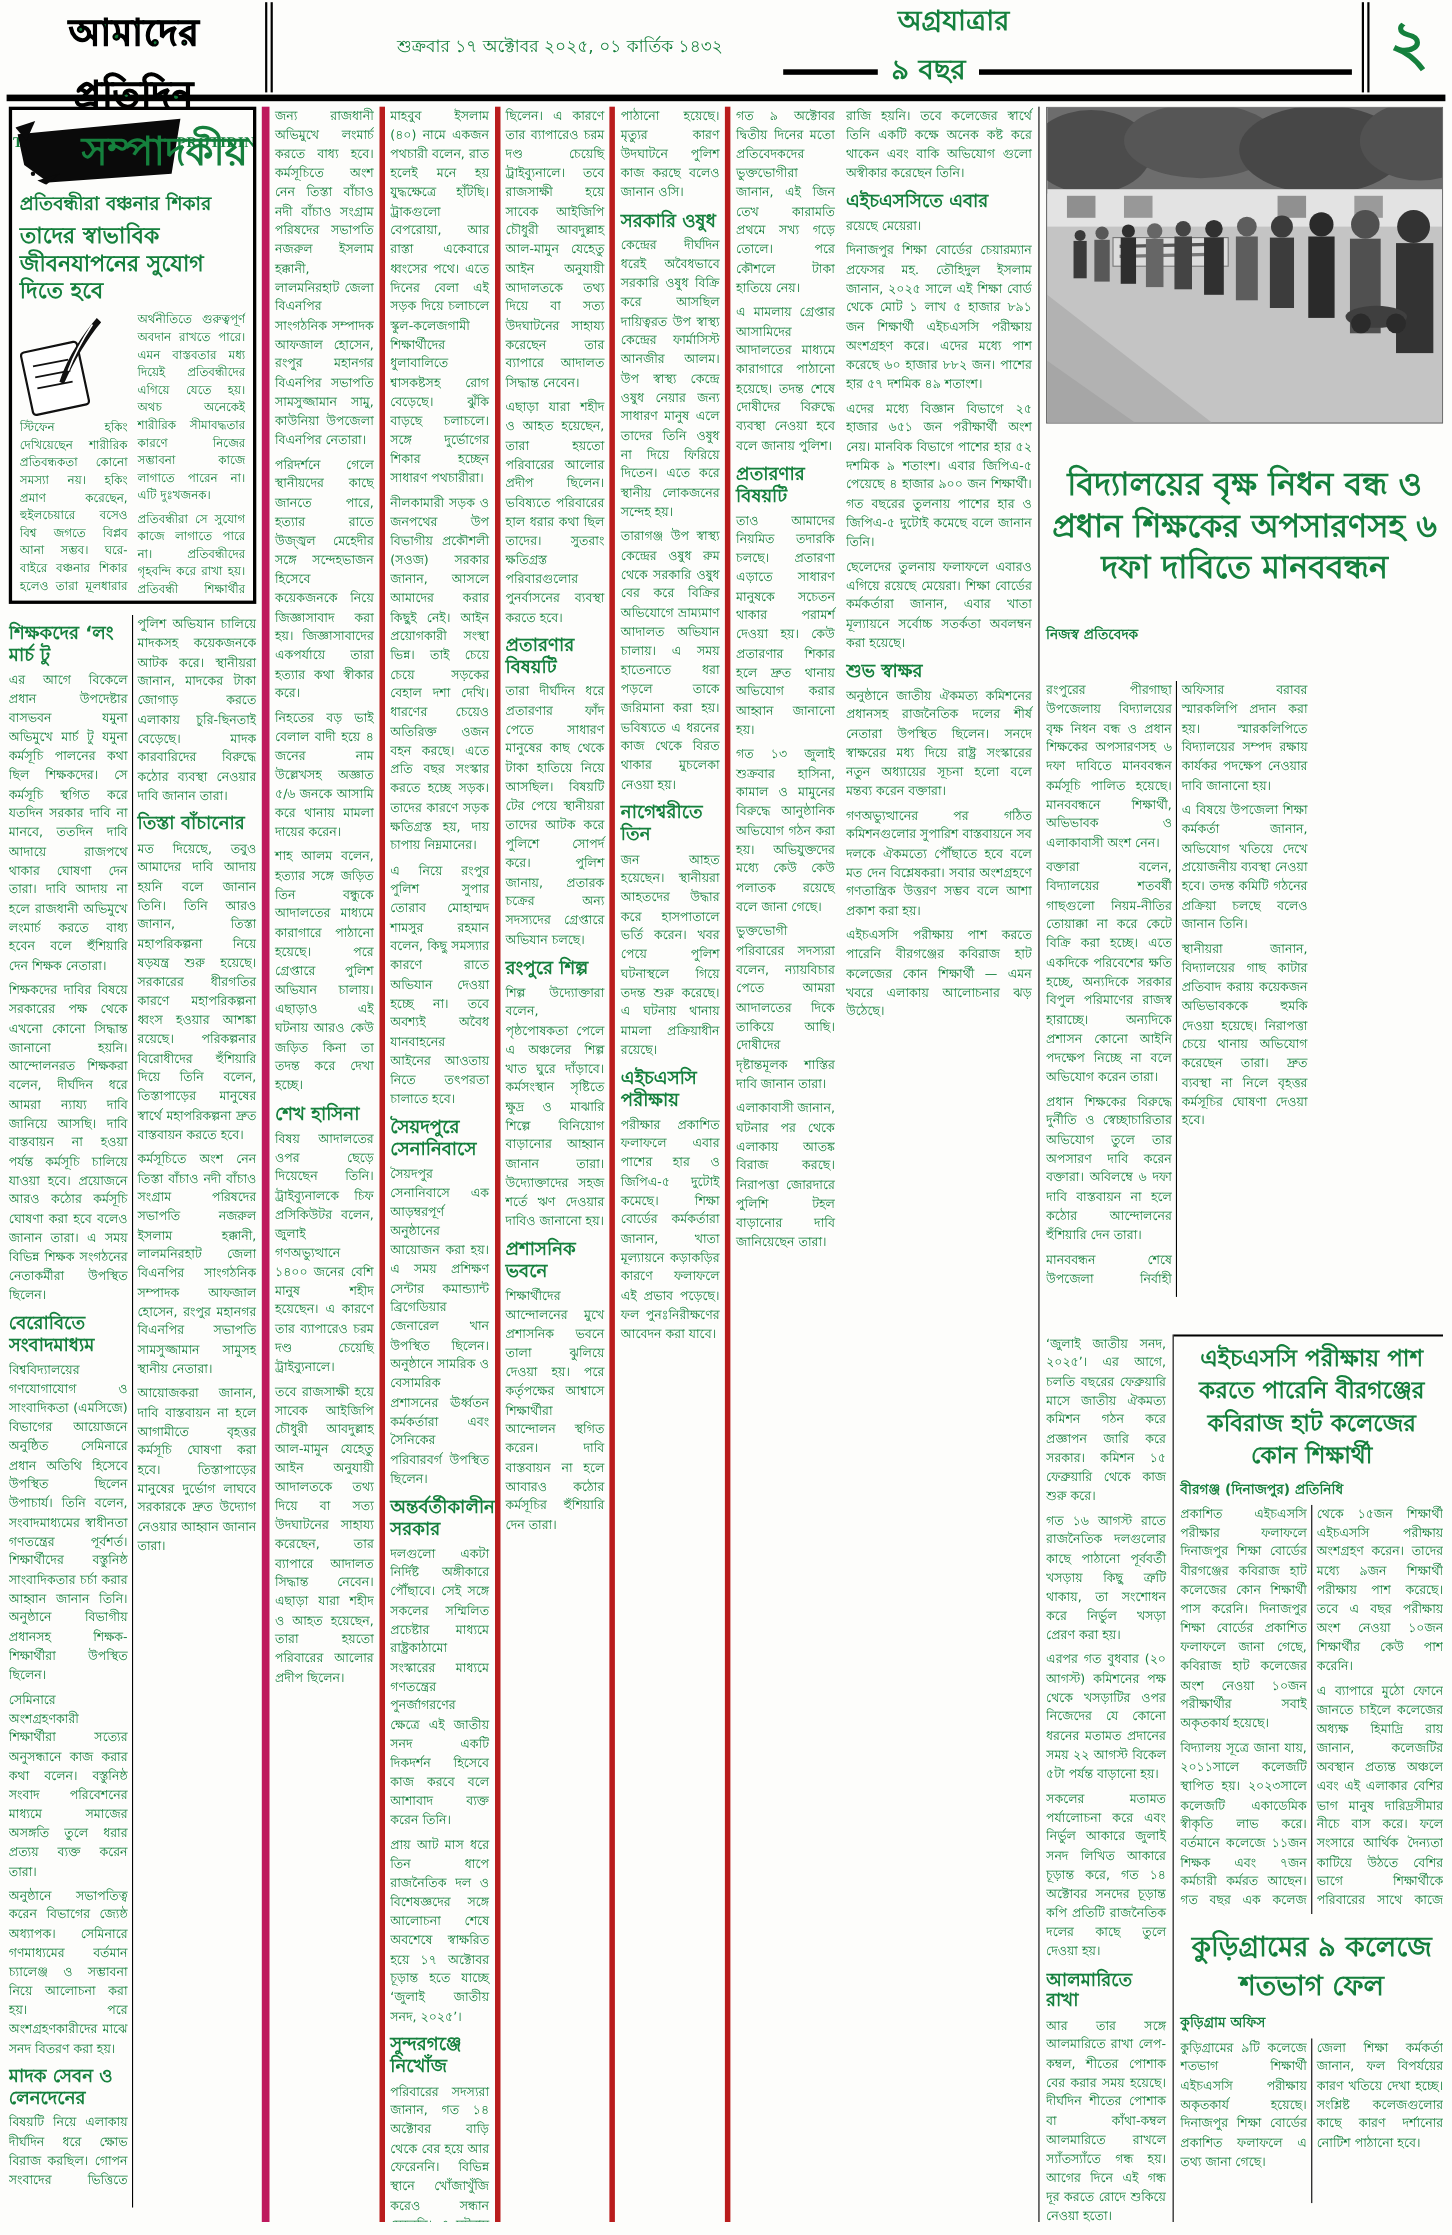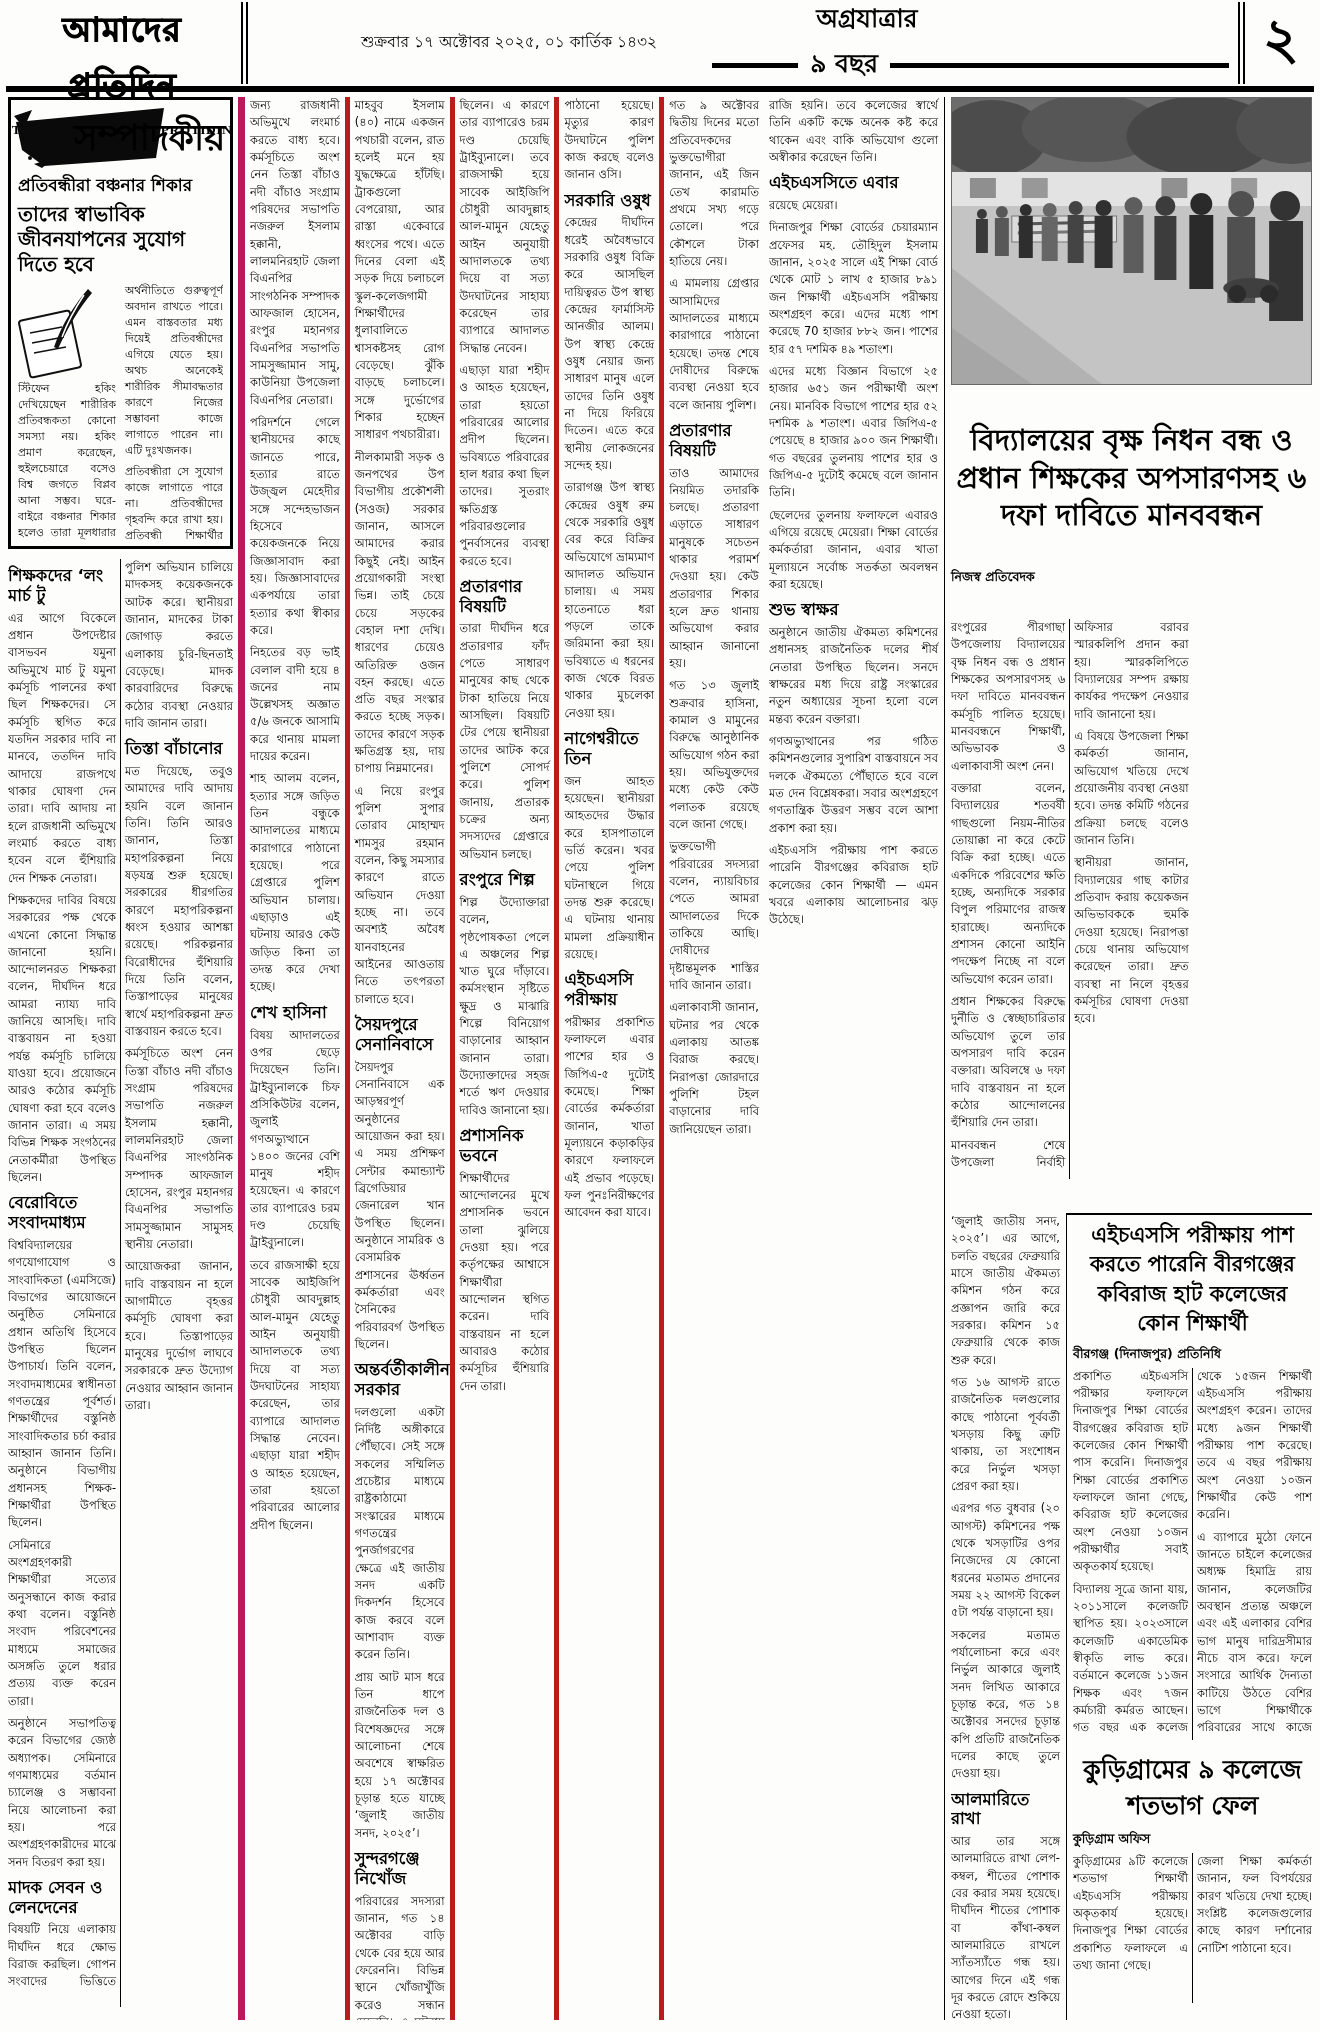--- a/index.html
+++ b/index.html
@@ -1,17 +1,17 @@
 <!DOCTYPE html>
 <html><head>
 <meta charset="utf-8">
 <style>
   * { margin:0; padding:0; box-sizing:border-box; }
   body { background:#e8e8e8; }
-  .page { width:1320px; height:2032px; background:#fdfdfb; color:#000000;
+  .page { width:1320px; height:2032px; background:#fdfdfb; color:#15803d;
     font-family:"DejaVu Sans","Liberation Sans",sans-serif; position:relative; overflow:hidden; margin:0 auto; }
 
   
   .hdr { display:flex; height:86px; align-items:stretch; padding:0 6px; }
   .masthead { width:232px; padding:4px 2px; text-align:center; }
   .masthead-bn { font-size:33px; font-weight:900; letter-spacing:1px; -webkit-text-stroke:1px #000; }
   .masthead-en { font-family:"Liberation Serif",serif; font-weight:bold; font-size:13.5px; margin-top:6px; letter-spacing:.5px; }
   .vdouble { width:7px; border-left:2px solid #000; border-right:2px solid #000; margin:2px 3px; }
   .hdr-center { flex:1; display:flex; align-items:center; }
   .hdr-date { font-size:15.5px; margin-left:110px; white-space:nowrap; }
@@ -191,21 +191,21 @@
           <p class="story-p">ভুক্তভোগী পরিবারের সদস্যরা বলেন, ন্যায়বিচার পেতে আমরা আদালতের দিকে তাকিয়ে আছি। দোষীদের দৃষ্টান্তমূলক শাস্তির দাবি জানান তারা।</p>
           <p class="story-p">এলাকাবাসী জানান, ঘটনার পর থেকে এলাকায় আতঙ্ক বিরাজ করছে। নিরাপত্তা জোরদারে পুলিশি টহল বাড়ানোর দাবি জানিয়েছেন তারা।</p>
         </div>
     </div>
 
     <div class="zoneC">
       <div class="strip1">
           <p class="story-p">রাজি হয়নি। তবে কলেজের স্বার্থে তিনি একটি কক্ষে অনেক কষ্ট করে থাকেন এবং বাকি অভিযোগ গুলো অস্বীকার করেছেন তিনি।</p>
           <h4 class="story-h">এইচএসসিতে এবার</h4>
           <p class="story-p">রয়েছে মেয়েরা।</p>
-          <p class="story-p">দিনাজপুর শিক্ষা বোর্ডের চেয়ারম্যান প্রফেসর মহ. তৌহিদুল ইসলাম জানান, ২০২৫ সালে এই শিক্ষা বোর্ড থেকে মোট ১ লাখ ৫ হাজার ৮৯১ জন শিক্ষার্থী এইচএসসি পরীক্ষায় অংশগ্রহণ করে। এদের মধ্যে পাশ করেছে 70 হাজার ৮৮২ জন। পাশের হার ৫৭ দশমিক ৪৯ শতাংশ।</p>
+          <p class="story-p">দিনাজপুর শিক্ষা বোর্ডের চেয়ারম্যান প্রফেসর মহ. তৌহিদুল ইসলাম জানান, ২০২৫ সালে এই শিক্ষা বোর্ড থেকে মোট ১ লাখ ৫ হাজার ৮৯১ জন শিক্ষার্থী এইচএসসি পরীক্ষায় অংশগ্রহণ করে। এদের মধ্যে পাশ করেছে ৬০ হাজার ৮৮২ জন। পাশের হার ৫৭ দশমিক ৪৯ শতাংশ।</p>
           <p class="story-p">এদের মধ্যে বিজ্ঞান বিভাগে ২৫ হাজার ৬৫১ জন পরীক্ষার্থী অংশ নেয়। মানবিক বিভাগে পাশের হার ৫২ দশমিক ৯ শতাংশ। এবার জিপিএ-৫ পেয়েছে ৪ হাজার ৯০০ জন শিক্ষার্থী। গত বছরের তুলনায় পাশের হার ও জিপিএ-৫ দুটোই কমেছে বলে জানান তিনি।</p>
           <p class="story-p">ছেলেদের তুলনায় ফলাফলে এবারও এগিয়ে রয়েছে মেয়েরা। শিক্ষা বোর্ডের কর্মকর্তারা জানান, এবার খাতা মূল্যায়নে সর্বোচ্চ সতর্কতা অবলম্বন করা হয়েছে।</p>
           <h4 class="story-h">শুভ স্বাক্ষর</h4>
           <p class="story-p">অনুষ্ঠানে জাতীয় ঐকমত্য কমিশনের প্রধানসহ রাজনৈতিক দলের শীর্ষ নেতারা উপস্থিত ছিলেন। সনদে স্বাক্ষরের মধ্য দিয়ে রাষ্ট্র সংস্কারের নতুন অধ্যায়ের সূচনা হলো বলে মন্তব্য করেন বক্তারা।</p>
           <p class="story-p">গণঅভ্যুত্থানের পর গঠিত কমিশনগুলোর সুপারিশ বাস্তবায়নে সব দলকে ঐকমত্যে পৌঁছাতে হবে বলে মত দেন বিশ্লেষকরা। সবার অংশগ্রহণে গণতান্ত্রিক উত্তরণ সম্ভব বলে আশা প্রকাশ করা হয়।</p>
           <p class="story-p">এইচএসসি পরীক্ষায় পাশ করতে পারেনি বীরগঞ্জের কবিরাজ হাট কলেজের কোন শিক্ষার্থী — এমন খবরে এলাকায় আলোচনার ঝড় উঠেছে।</p>
         </div>
 
       <div class="strip2">
         <div class="photo">

